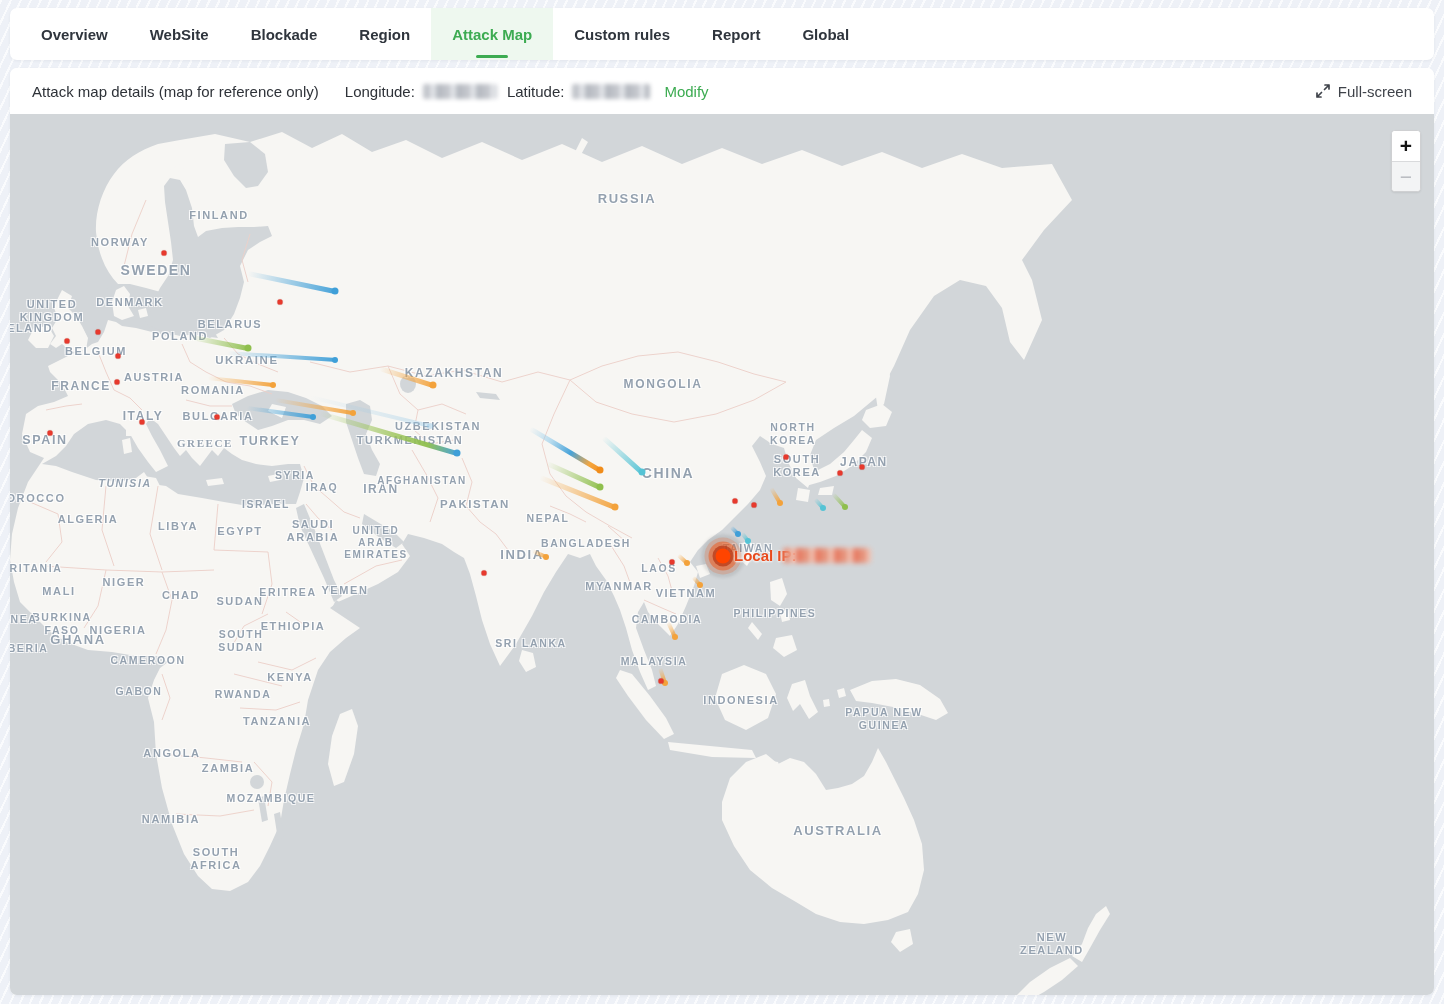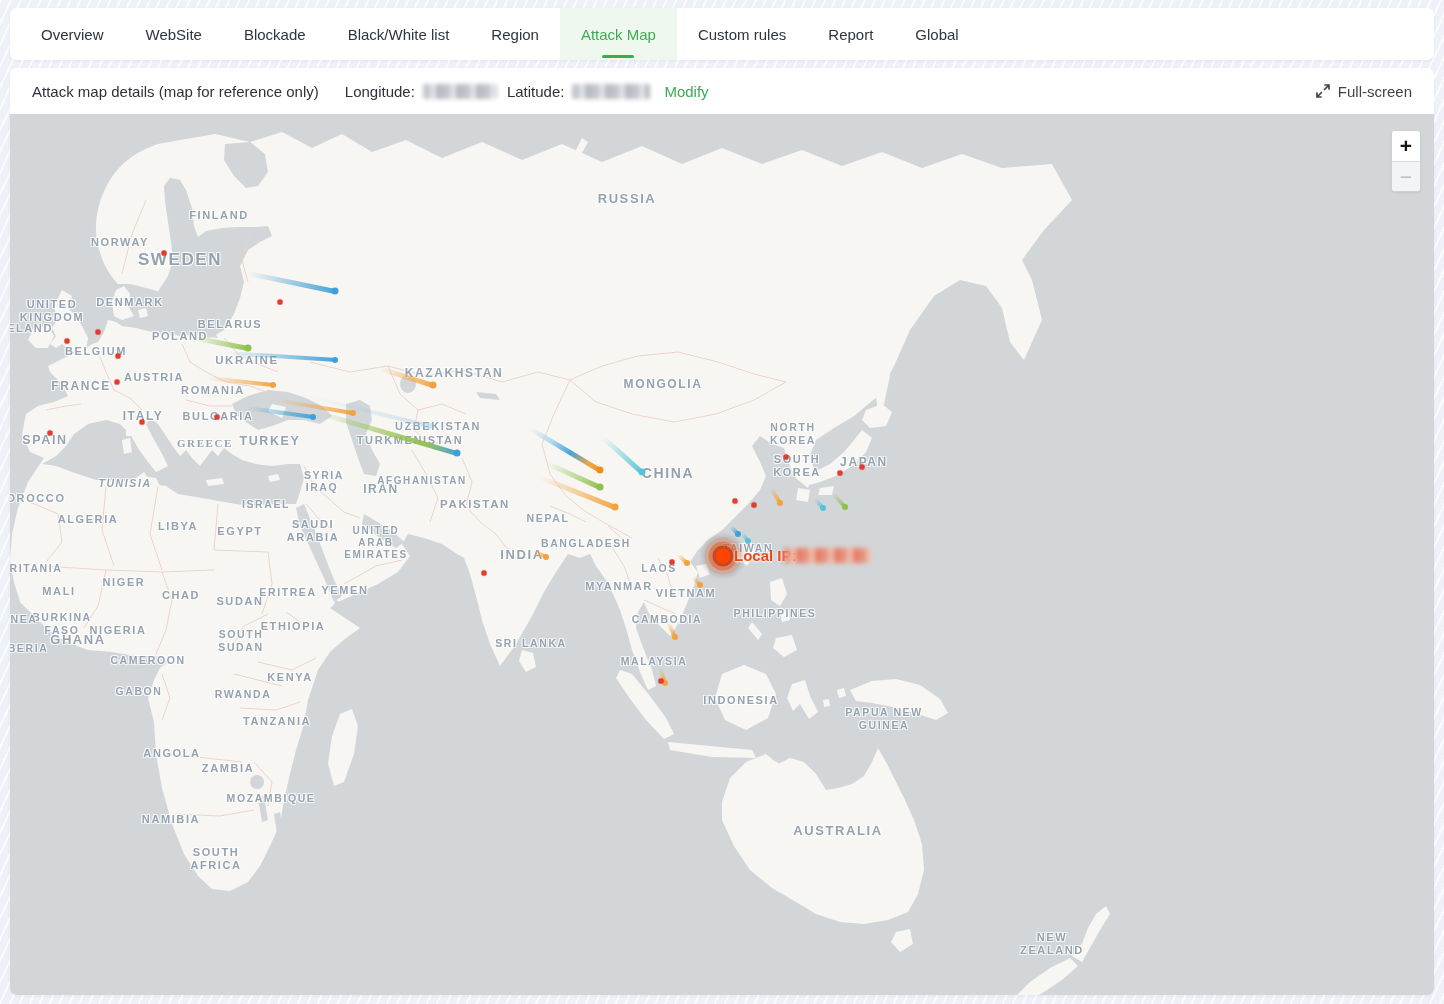--- a/index.html
+++ b/index.html
@@ -7,21 +7,21 @@
     font-family:"Liberation Sans", sans-serif; background:#eef1f7; }
   body::before { content:""; position:fixed; inset:0; z-index:0;
     background:repeating-linear-gradient(115deg, rgba(255,255,255,.7) 0 2px, rgba(255,255,255,0) 2px 9px); }
 
   .card { position:absolute; background:#fff; border-radius:7px; z-index:1;
     box-shadow:0 1px 3px rgba(31,45,61,.06); }
 
   
   #tabbar { left:10px; top:8px; width:1424px; height:52px; display:flex; align-items:stretch; padding:0 10px; }
   .tab { display:flex; align-items:center; padding:0 21px; font-size:15px; color:#2f353d;
-    cursor:pointer; position:relative; white-space:nowrap; }
+    cursor:pointer; position:relative; white-space:nowrap;font-weight:bold; }
   .tab.active { background:#eef8ef; color:#3cab51; }
   .tab.active::after { content:""; position:absolute; left:50%; transform:translateX(-50%);
     bottom:2px; width:32px; height:3px; border-radius:2px; background:#3cab51; }
 
   
   #mapcard { left:10px; top:68px; width:1424px; height:927px; overflow:hidden; }
   #mapheader { height:46px; display:flex; align-items:center; padding:0 22px; background:#fff;
     font-size:15px; color:#2e3238; position:relative; z-index:5; }
   #mapheader .title { margin-right:26px; }
   .coord-label { margin-right:8px; }
@@ -63,21 +63,20 @@
     font-size:21px; font-weight:bold; color:#141414; cursor:pointer; background:#fff; }
   #zoomctl .zbtn.disabled { background:#f3f4f5; color:#b8bbc0; border-top:1px solid #d9dadc; font-weight:normal; }
 </style>
 </head>
 <body>
 
 <div id="tabbar" class="card">
   <div class="tab">Overview</div>
   <div class="tab">WebSite</div>
   <div class="tab">Blockade</div>
-  <div class="tab">Black/White list</div>
   <div class="tab">Region</div>
   <div class="tab active">Attack Map</div>
   <div class="tab">Custom rules</div>
   <div class="tab">Report</div>
   <div class="tab">Global</div>
 </div>
 
 <div id="mapcard" class="card">
 
   <div id="mapheader">
@@ -182,21 +181,21 @@
         <path d="M294,352 L304,372 L318,384 M318,384 L334,398 L350,404 M296,390 L308,404 L322,416 M334,470 L366,452 L392,446"></path>
         <path d="M402,336 L416,360 L428,384 L420,408 M452,344 L462,368 L456,392 L470,408 M470,408 L486,420 L498,436 M540,392 L560,400 L576,408"></path>
         <path d="M112,160 L122,120 L136,86 M240,120 L232,146 L238,168"></path>
       </g>
     </svg>
 
     <div id="overlay">
         <span class="map-label" style="left: 617px; top: 85px; font-size: 13px;">RUSSIA</span>
         <span class="map-label" style="left: 209px; top: 102px; font-size: 11px;">FINLAND</span>
         <span class="map-label" style="left: 110px; top: 129px; font-size: 11px;">NORWAY</span>
-        <span class="map-label" style="left: 146px; top: 146px; font-size: 17px; margin-left: 24px;">SWEDEN</span>
+        <span class="map-label" style="left: 146px; top: 156px; font-size: 14px;">SWEDEN</span>
         <span class="map-label" style="left: 120px; top: 189px; font-size: 11px;">DENMARK</span>
         <span class="map-label" style="left: 42px; top: 197px; font-size: 11px;">UNITED
 KINGDOM</span>
         <span class="map-label" style="left: 20px; top: 215px; font-size: 11px;">ELAND</span>
         <span class="map-label" style="left: 220px; top: 211px; font-size: 11px;">BELARUS</span>
         <span class="map-label" style="left: 170px; top: 223px; font-size: 11px;">POLAND</span>
         <span class="map-label" style="left: 237px; top: 247px; font-size: 11.5px;">UKRAINE</span>
         <span class="map-label" style="left: 86px; top: 238px; font-size: 11px;">BELGIUM</span>
         <span class="map-label" style="left: 71px; top: 272px; font-size: 12px;">FRANCE</span>
         <span class="map-label" style="left: 144px; top: 264px; font-size: 11px;">AUSTRIA</span>
@@ -209,21 +208,21 @@
         <span class="map-label" style="left: 195px; top: 330px; font-size: 11px; font-family: Liberation Serif, serif;">GREECE</span>
         <span class="map-label" style="left: 260px; top: 327px; font-size: 12.5px;">TURKEY</span>
         <span class="map-label" style="left: 428px; top: 313px; font-size: 11px;">UZBEKISTAN</span>
         <span class="map-label" style="left: 400px; top: 327px; font-size: 11px;">TURKMENISTAN</span>
         <span class="map-label" style="left: 658px; top: 359px; font-size: 14px;">CHINA</span>
         <span class="map-label" style="left: 783px; top: 320px; font-size: 10.5px;">NORTH
 KOREA</span>
         <span class="map-label" style="left: 787px; top: 352px; font-size: 11px;">SOUTH
 KOREA</span>
         <span class="map-label" style="left: 854px; top: 348px; font-size: 12px;">JAPAN</span>
-        <span class="map-label" style="left: 285px; top: 361px; font-size: 10.5px; margin-left: 29px;">SYRIA</span>
+        <span class="map-label" style="left: 285px; top: 361px; font-size: 10.5px;">SYRIA</span>
         <span class="map-label" style="left: 312px; top: 373px; font-size: 10.5px;">IRAQ</span>
         <span class="map-label" style="left: 371px; top: 375px; font-size: 12px;">IRAN</span>
         <span class="map-label" style="left: 412px; top: 367px; font-size: 10px;">AFGHANISTAN</span>
         <span class="map-label" style="left: 256px; top: 390px; font-size: 10.5px;">ISRAEL</span>
         <span class="map-label" style="left: 115px; top: 369px; font-size: 10.5px; font-style: italic;">TUNISIA</span>
         <span class="map-label" style="left: 26px; top: 385px; font-size: 11px;">OROCCO</span>
         <span class="map-label" style="left: 78px; top: 406px; font-size: 11px;">ALGERIA</span>
         <span class="map-label" style="left: 168px; top: 413px; font-size: 11px;">LIBYA</span>
         <span class="map-label" style="left: 230px; top: 418px; font-size: 11px;">EGYPT</span>
         <span class="map-label" style="left: 303px; top: 417px; font-size: 11px;">SAUDI

